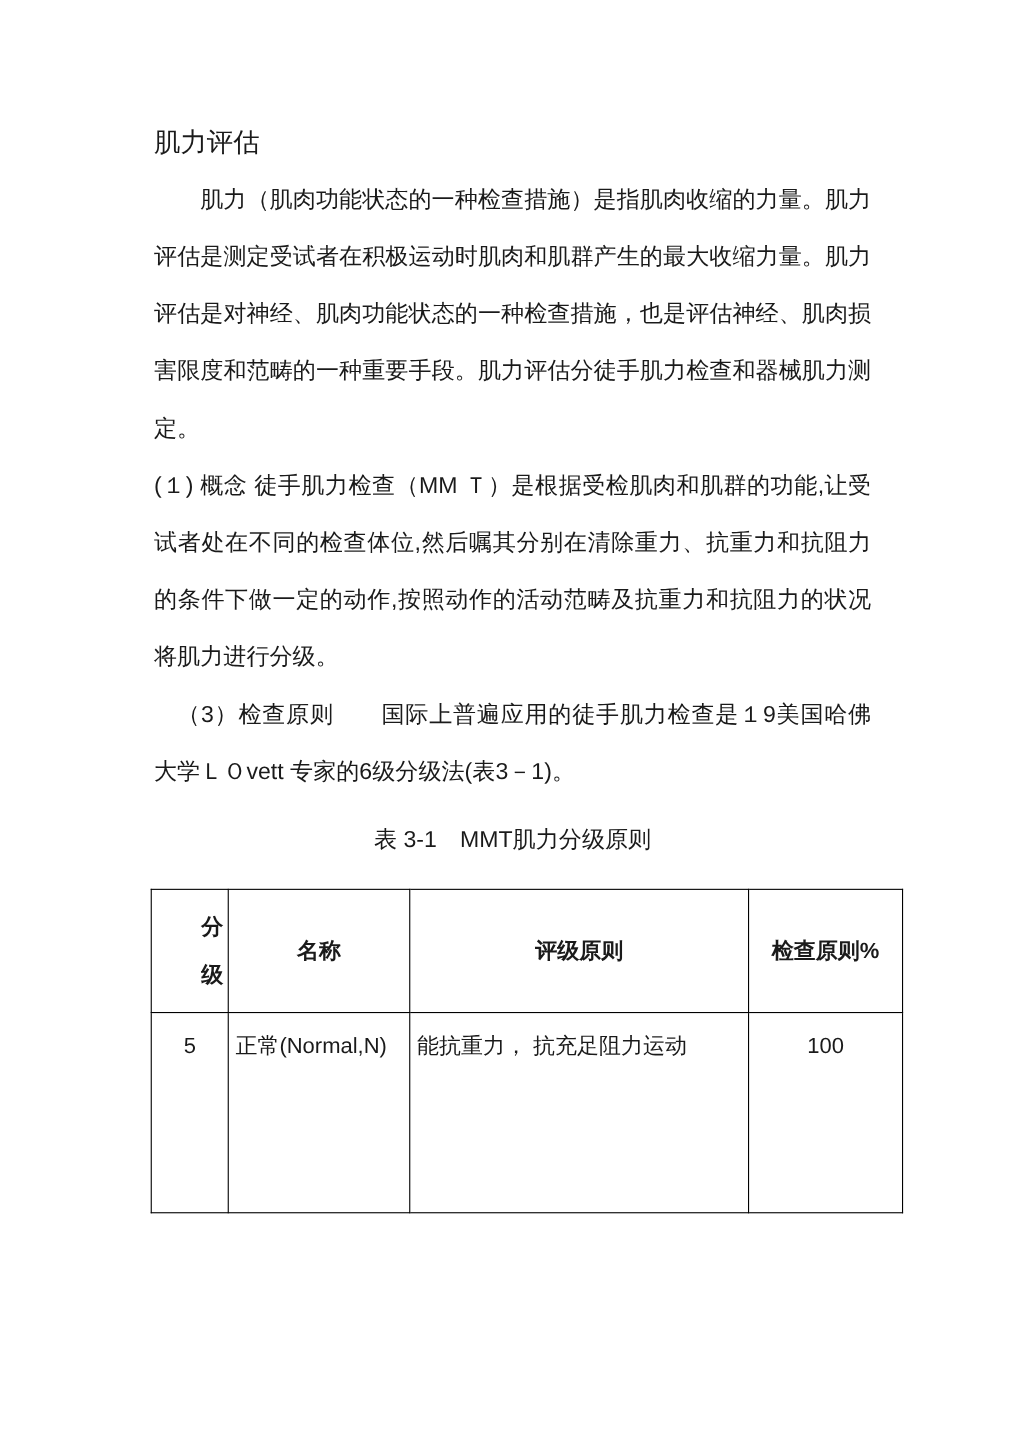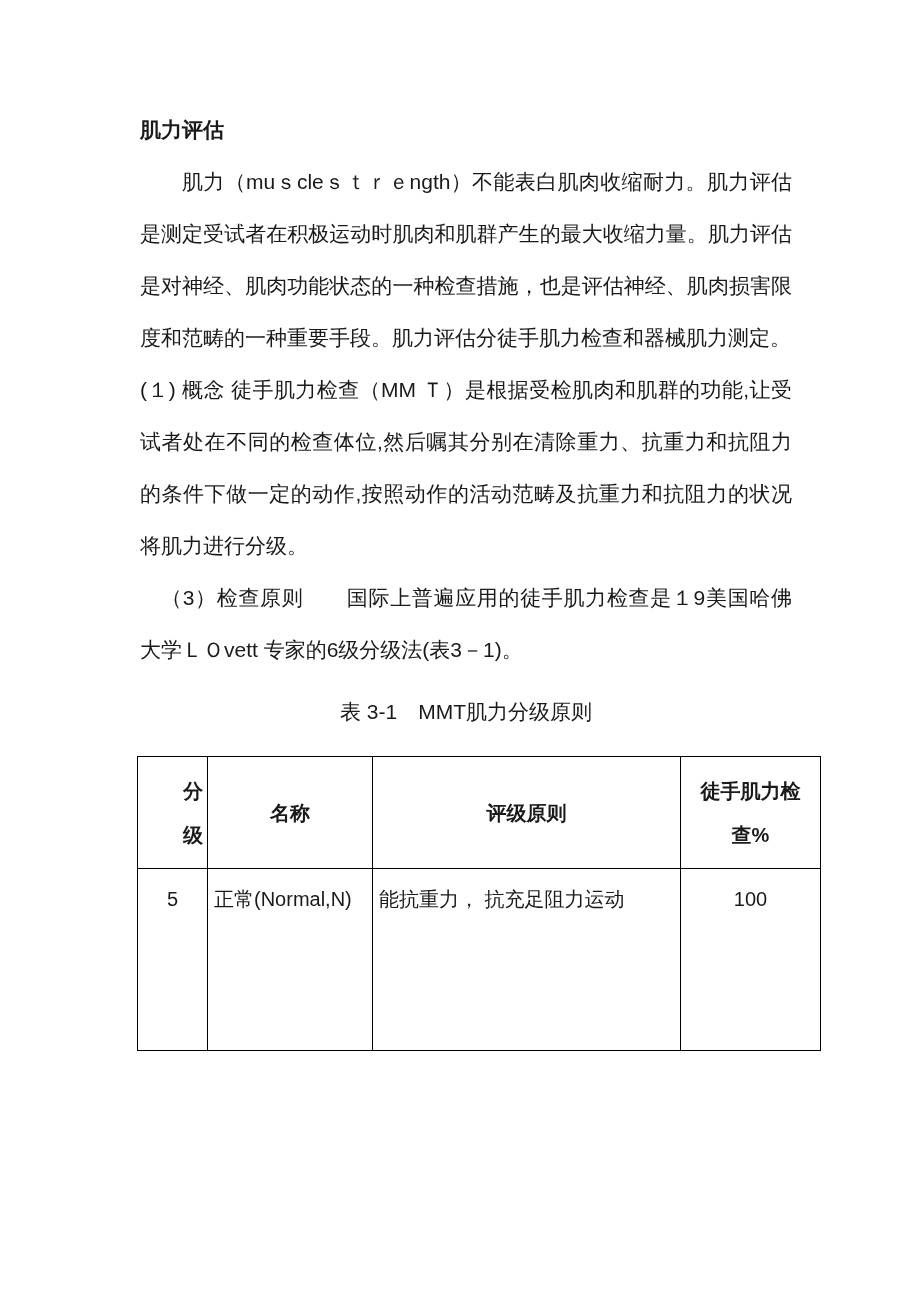--- a/index.html
+++ b/index.html
@@ -11,22 +11,22 @@
     margin: 0 auto;
     background: #ffffff;
     overflow: hidden;
     padding: 104px 128px 0 140px;
     font-family: "Liberation Sans", "DejaVu Sans", sans-serif;
     color: #1a1a1a;
     font-size: 21px;
     line-height: 52px;
   }
   .doc-title {
-    font-weight: bold;
-    font-size: 21px;
+    font-weight: normal;
+    font-size: 24px;
     line-height: 52px;
   }
   p.para {
     text-align: justify;
     text-justify: inter-ideograph;
     word-break: break-all;
   }
   p.indent2 { text-indent: 2em; }
   p.indent1 { text-indent: 1em; }
   .table-caption {
@@ -74,39 +74,39 @@
   td.center { text-align: center; }
   td.lefted { text-align: left; padding-left: 10px; }
 </style>
 </head>
 <body>
 
 <div class="page">
 
   <div class="doc-title">肌力评估</div>
 
-  <p class="para indent2">肌力（muｓcleｓｔｒｅngth）不能表白肌肉收缩耐力。肌力评估是测定受试者在积极运动时肌肉和肌群产生的最大收缩力量。肌力评估是对神经、肌肉功能状态的一种检查措施，也是评估神经、肌肉损害限度和范畴的一种重要手段。肌力评估分徒手肌力检查和器械肌力测定。</p>
+  <p class="para indent2">肌力（肌肉功能状态的一种检查措施）是指肌肉收缩的力量。肌力评估是测定受试者在积极运动时肌肉和肌群产生的最大收缩力量。肌力评估是对神经、肌肉功能状态的一种检查措施，也是评估神经、肌肉损害限度和范畴的一种重要手段。肌力评估分徒手肌力检查和器械肌力测定。</p>
 
 
   <p class="para">(１) 概念 徒手肌力检查（MM Ｔ）是根据受检肌肉和肌群的功能,让受试者处在不同的检查体位,然后嘱其分别在清除重力、抗重力和抗阻力的条件下做一定的动作,按照动作的活动范畴及抗重力和抗阻力的状况将肌力进行分级。</p>
 
 
   <p class="para indent1">（3）检查原则　　国际上普遍应用的徒手肌力检查是１9美国哈佛大学ＬＯvett 专家的6级分级法(表3－1)。</p>
 
   <div class="table-caption">表 3-1　MMT肌力分级原则</div>
 
   <table class="mmt">
     <thead>
       <tr>
         <th class="col-grade">
           <span class="wrap-narrow">分级</span>
         </th>
         <th class="col-name">名称</th>
         <th class="col-criteria">评级原则</th>
-        <th class="col-percent">徒手肌力检查%</th>
+        <th class="col-percent">检查原则%</th>
       </tr>
     </thead>
     <tbody>
       <tr>
         <td class="center">5</td>
         <td class="lefted">正常(Normal,N)</td>
         <td class="lefted">能抗重力， 抗充足阻力运动</td>
         <td class="center">100</td>
       </tr>
 

